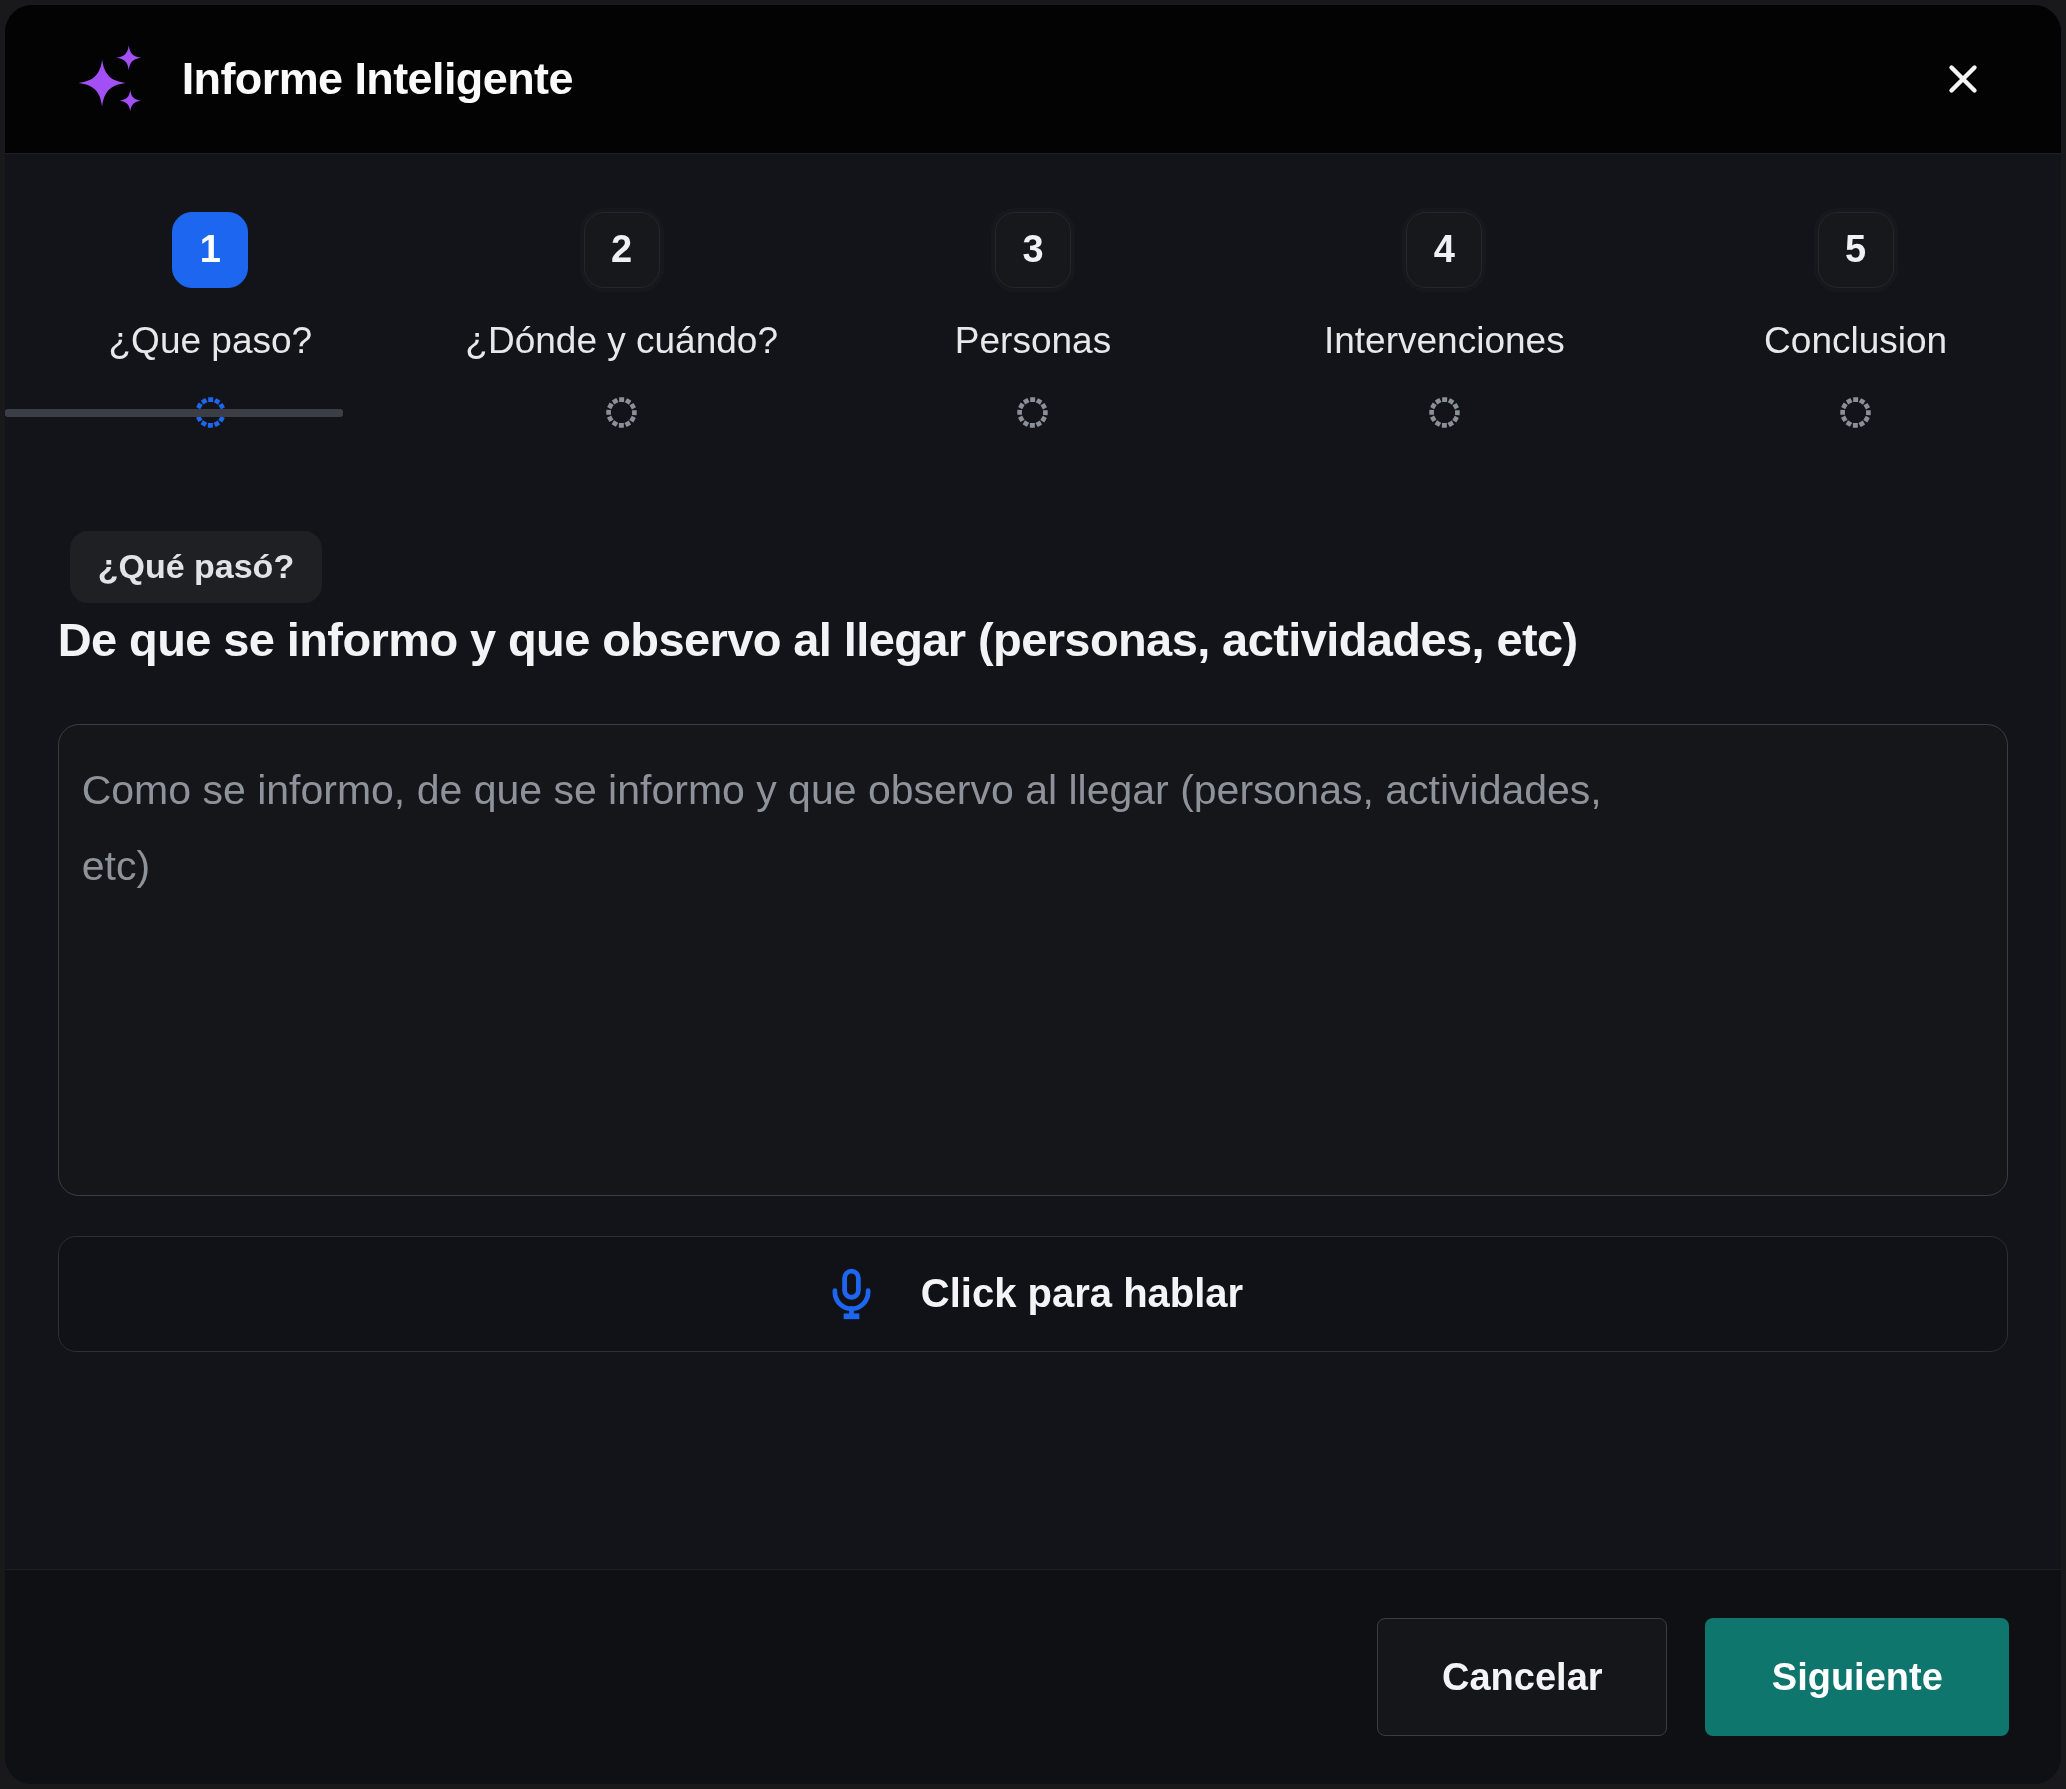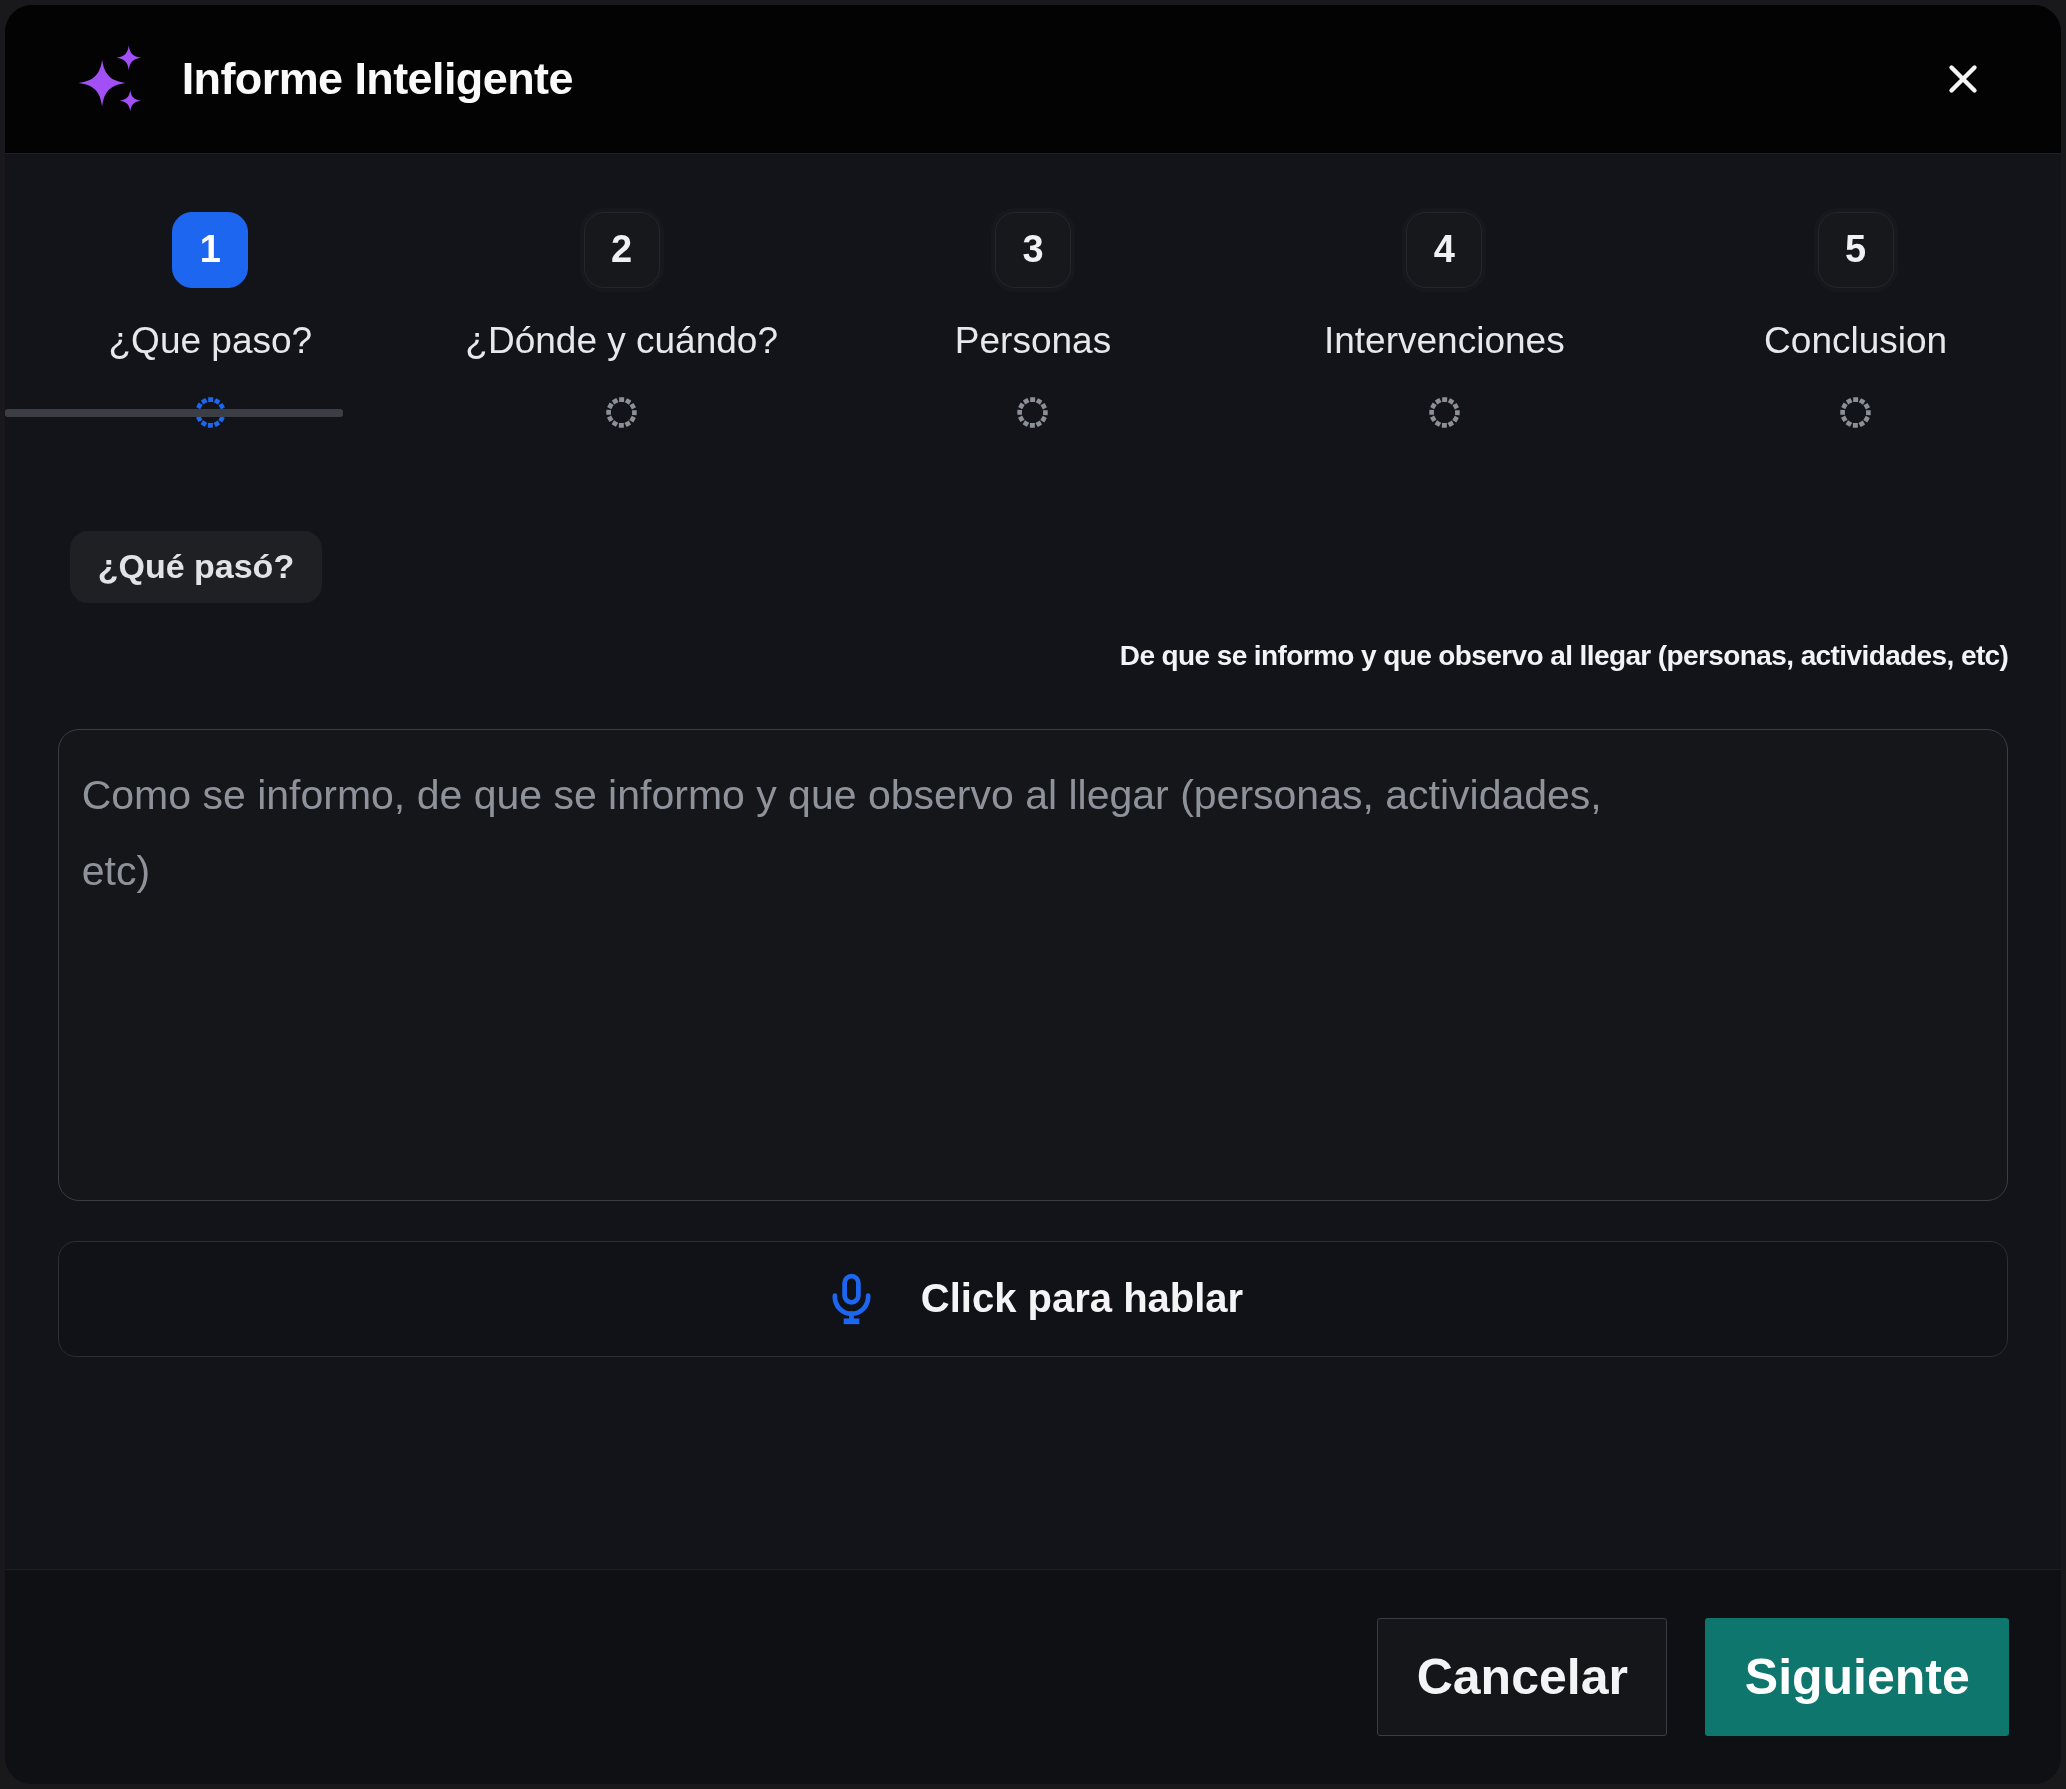--- a/index.html
+++ b/index.html
@@ -43,39 +43,39 @@
   .seg { position:absolute; top:13.6px; height:7.7px; background:#3b3f45; border-radius:4.7px;
          width:calc(20% - 73px); }
   .seg:nth-of-type(6){ left:calc(10% + 37px); }
   .seg:nth-of-type(7){ left:calc(30% + 37px); }
   .seg:nth-of-type(8){ left:calc(50% + 37px); }
   .seg:nth-of-type(9){ left:calc(70% + 37px); }
 
   .section { padding:0 53px; display:flex; flex-direction:column; }
   .chip { align-self:flex-start; margin-top:101px; margin-left:12px; background:#1f2024;
           border-radius:18px; padding:16.6px 28px; font-size:34px; font-weight:700; color:#e2e3e6; }
-  .question { margin-top:37px; font-size:28px; font-weight:700; color:#f2f3f5; letter-spacing:-0.6px;text-align:right; }
+  .question { margin-top:9px; font-size:47px; font-weight:700; color:#f2f3f5; letter-spacing:-0.6px; }
 
   textarea.answer { margin-top:57px; width:100%; height:472px; resize:none;
           background:#15161a; border:1.8px solid #3a3d43; border-radius:21px;
           padding:28px 23px; font-size:41px; line-height:1.85; color:#e8e8ea;
           font-family:"Liberation Sans","DejaVu Sans",sans-serif; outline:none; }
   textarea.answer::placeholder { color:#8e929b; }
 
   .speak { margin-top:40px; width:100%; height:116px; background:#111217;
            border:1.8px solid #2c2f35; border-radius:18px; cursor:pointer;
            display:flex; align-items:center; justify-content:center; gap:41px; }
   .speak svg { width:57px; height:57px; }
   .speak span { font-size:40px; font-weight:700; color:#f4f4f6; }
 
   
   .ftr { flex:0 0 215px; background:#0f1013; border-top:1.8px solid #1e1f23;
          display:flex; align-items:center; justify-content:flex-end; gap:38px;
          padding:0 52px; }
-  .btn { height:118px; border-radius:3px; font-size:50px; font-weight:700; cursor:pointer;
+  .btn { height:118px; border-radius:8px; font-size:38px; font-weight:700; cursor:pointer;
          font-family:"Liberation Sans","DejaVu Sans",sans-serif;text-align:center; }
   .btn-cancel { width:290px; background:#15161a; border:1.8px solid #3a3d43; color:#f4f4f6; }
   .btn-next { width:304px; background:#0f766e; border:none; color:#ffffff; }
 </style>
 </head>
 <body>
 
 <div class="page">
   <div class="modal">
 

